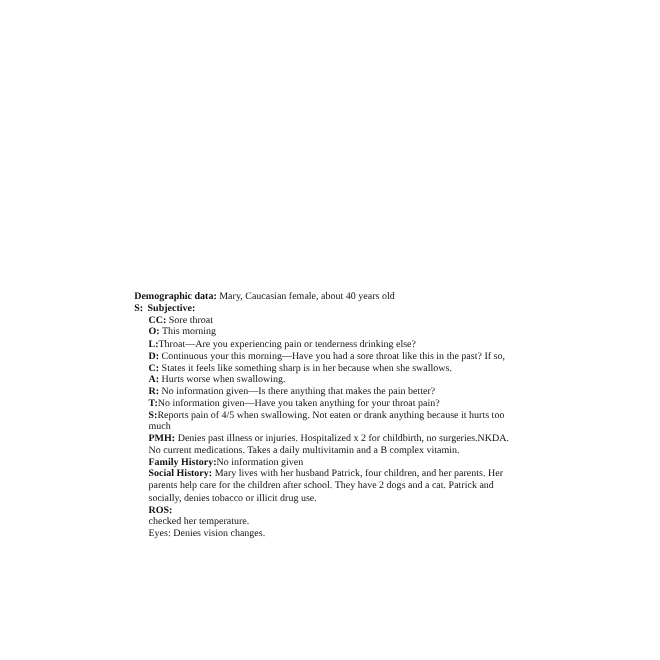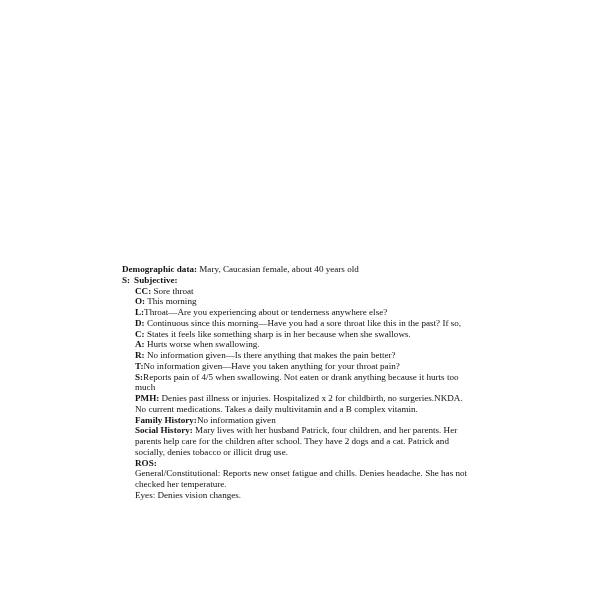--- a/index.html
+++ b/index.html
@@ -56,25 +56,25 @@
     <div class="line ind1">
       <b>CC:</b><span> Sore throat</span>
     </div>
 
 
     <div class="line ind1">
       <b>O:</b><span> This morning</span>
     </div>
 
     <div class="line ind1">
-      <b>L:</b><span>Throat—Are you experiencing about or tenderness anywhere else?</span>
+      <b>L:</b><span>Throat—Are you experiencing pain or tenderness drinking else?</span>
     </div>
 
     <div class="line ind1">
-      <b>D:</b><span> Continuous since this morning—Have you had a sore throat like this in the past? If so,</span>
+      <b>D:</b><span> Continuous your this morning—Have you had a sore throat like this in the past? If so,</span>
     </div>
 
     <div class="line ind1">
       <b>C:</b><span> States it feels like something sharp is in her because when she swallows.</span>
     </div>
 
     <div class="line ind1">
       <b>A:</b><span> Hurts worse when swallowing.</span>
     </div>
 
@@ -111,23 +111,20 @@
       <span>parents help care for the children after school. They have 2 dogs and a cat. Patrick and</span>
     </div>
     <div class="line ind1">
       <span>socially, denies tobacco or illicit drug use.</span>
     </div>
 
     <div class="line ind1">
       <b>ROS:</b>
     </div>
     <div class="line ind1">
-      <span>General/Constitutional: Reports new onset fatigue and chills. Denies headache. She has not</span>
-    </div>
-    <div class="line ind1">
       <span>checked her temperature.</span>
     </div>
     <div class="line ind1">
       <span>Eyes: Denies vision changes.</span>
     </div>
 
   </div>
 </div>
 
 </body></html>

